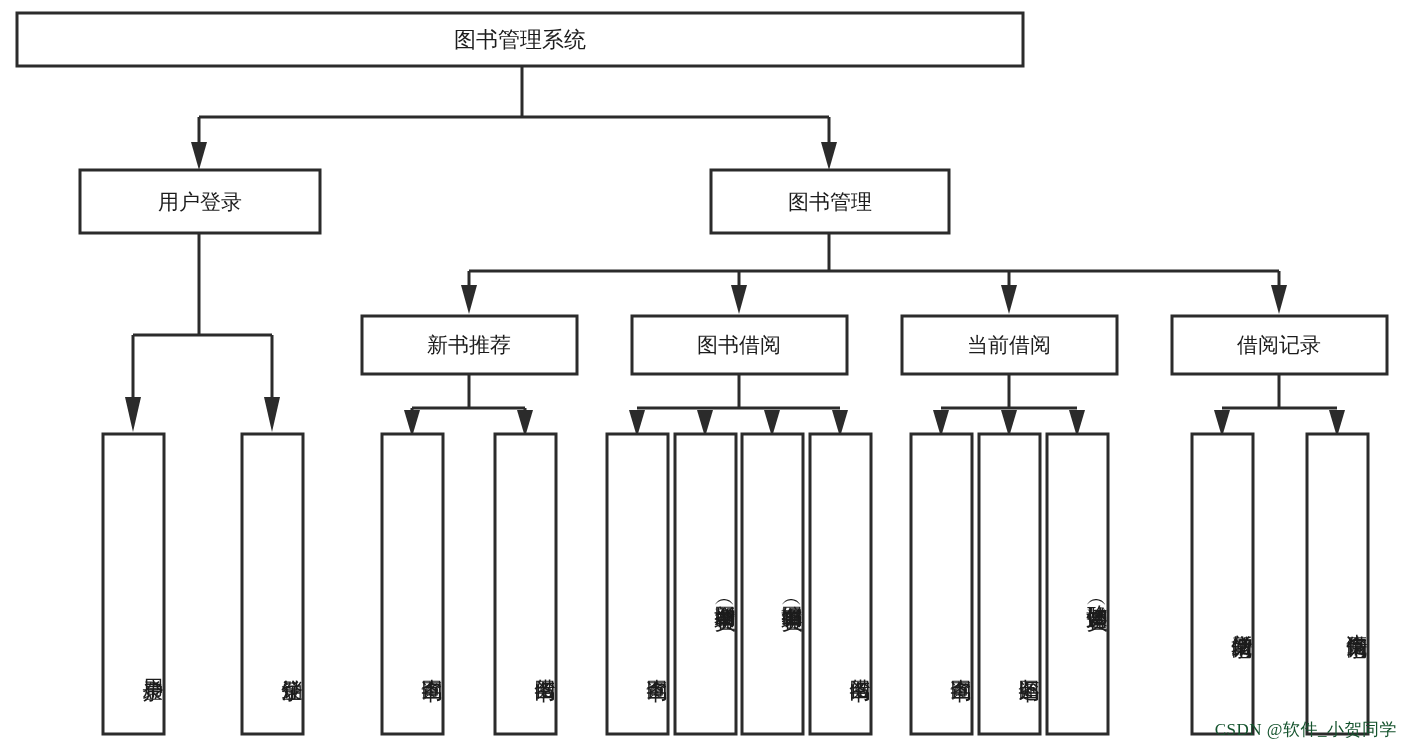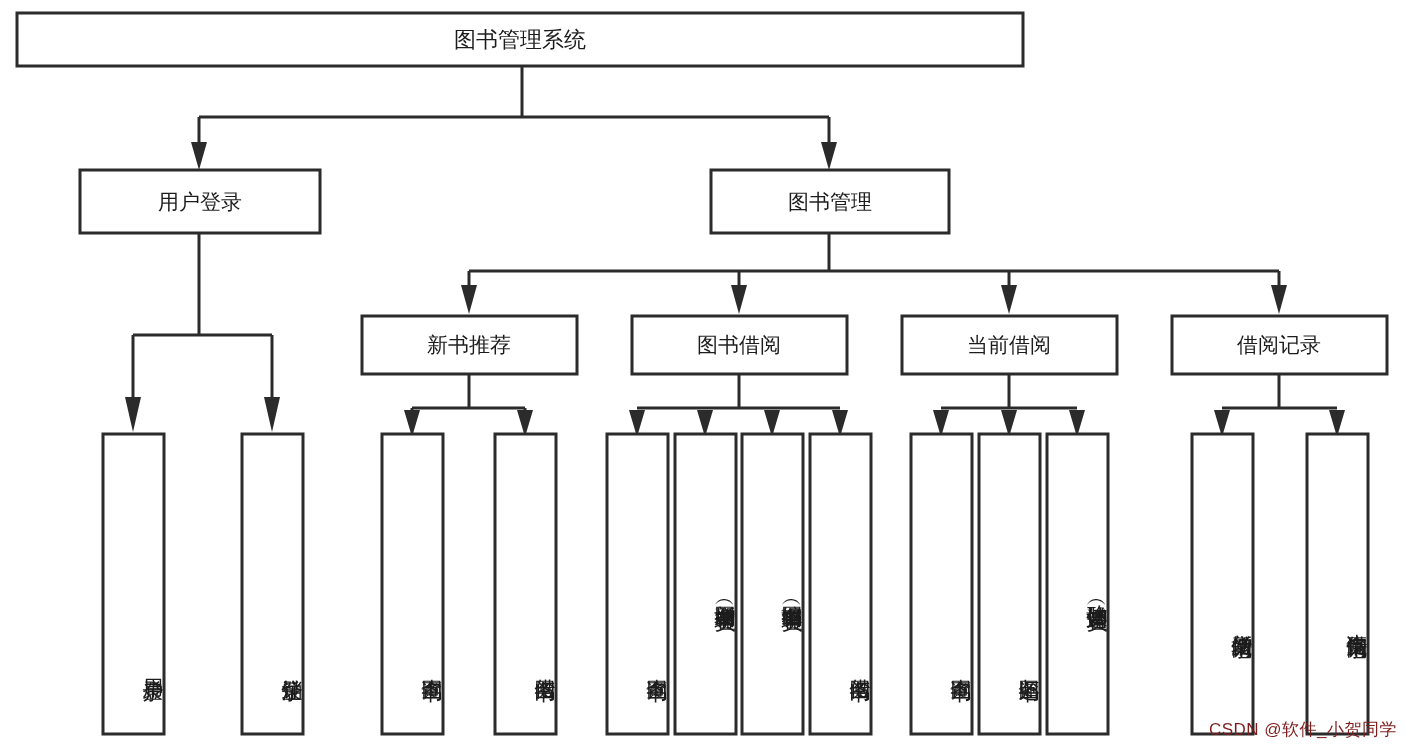--- a/index.html
+++ b/index.html
@@ -63,23 +63,23 @@
     white-space: nowrap;
     display: flex;
     align-items: flex-start;
     justify-content: center;
     pointer-events: none;
   }
   .watermark {
     position: absolute;
     right: 8px;
     bottom: 6px;
-    font-family: Liberation Sans, sans-serif;
+    font-family: Liberation Serif, serif;
     font-size: 17px;
-    color: #7f1d1d;
+    color: #14532d;
     letter-spacing: 0.5px;
     white-space: nowrap;
   }
 </style>
 </head>
 <body>
 
 <div id="diagram-root">
 
   <svg class="canvas" viewBox="0 0 1405 747">

